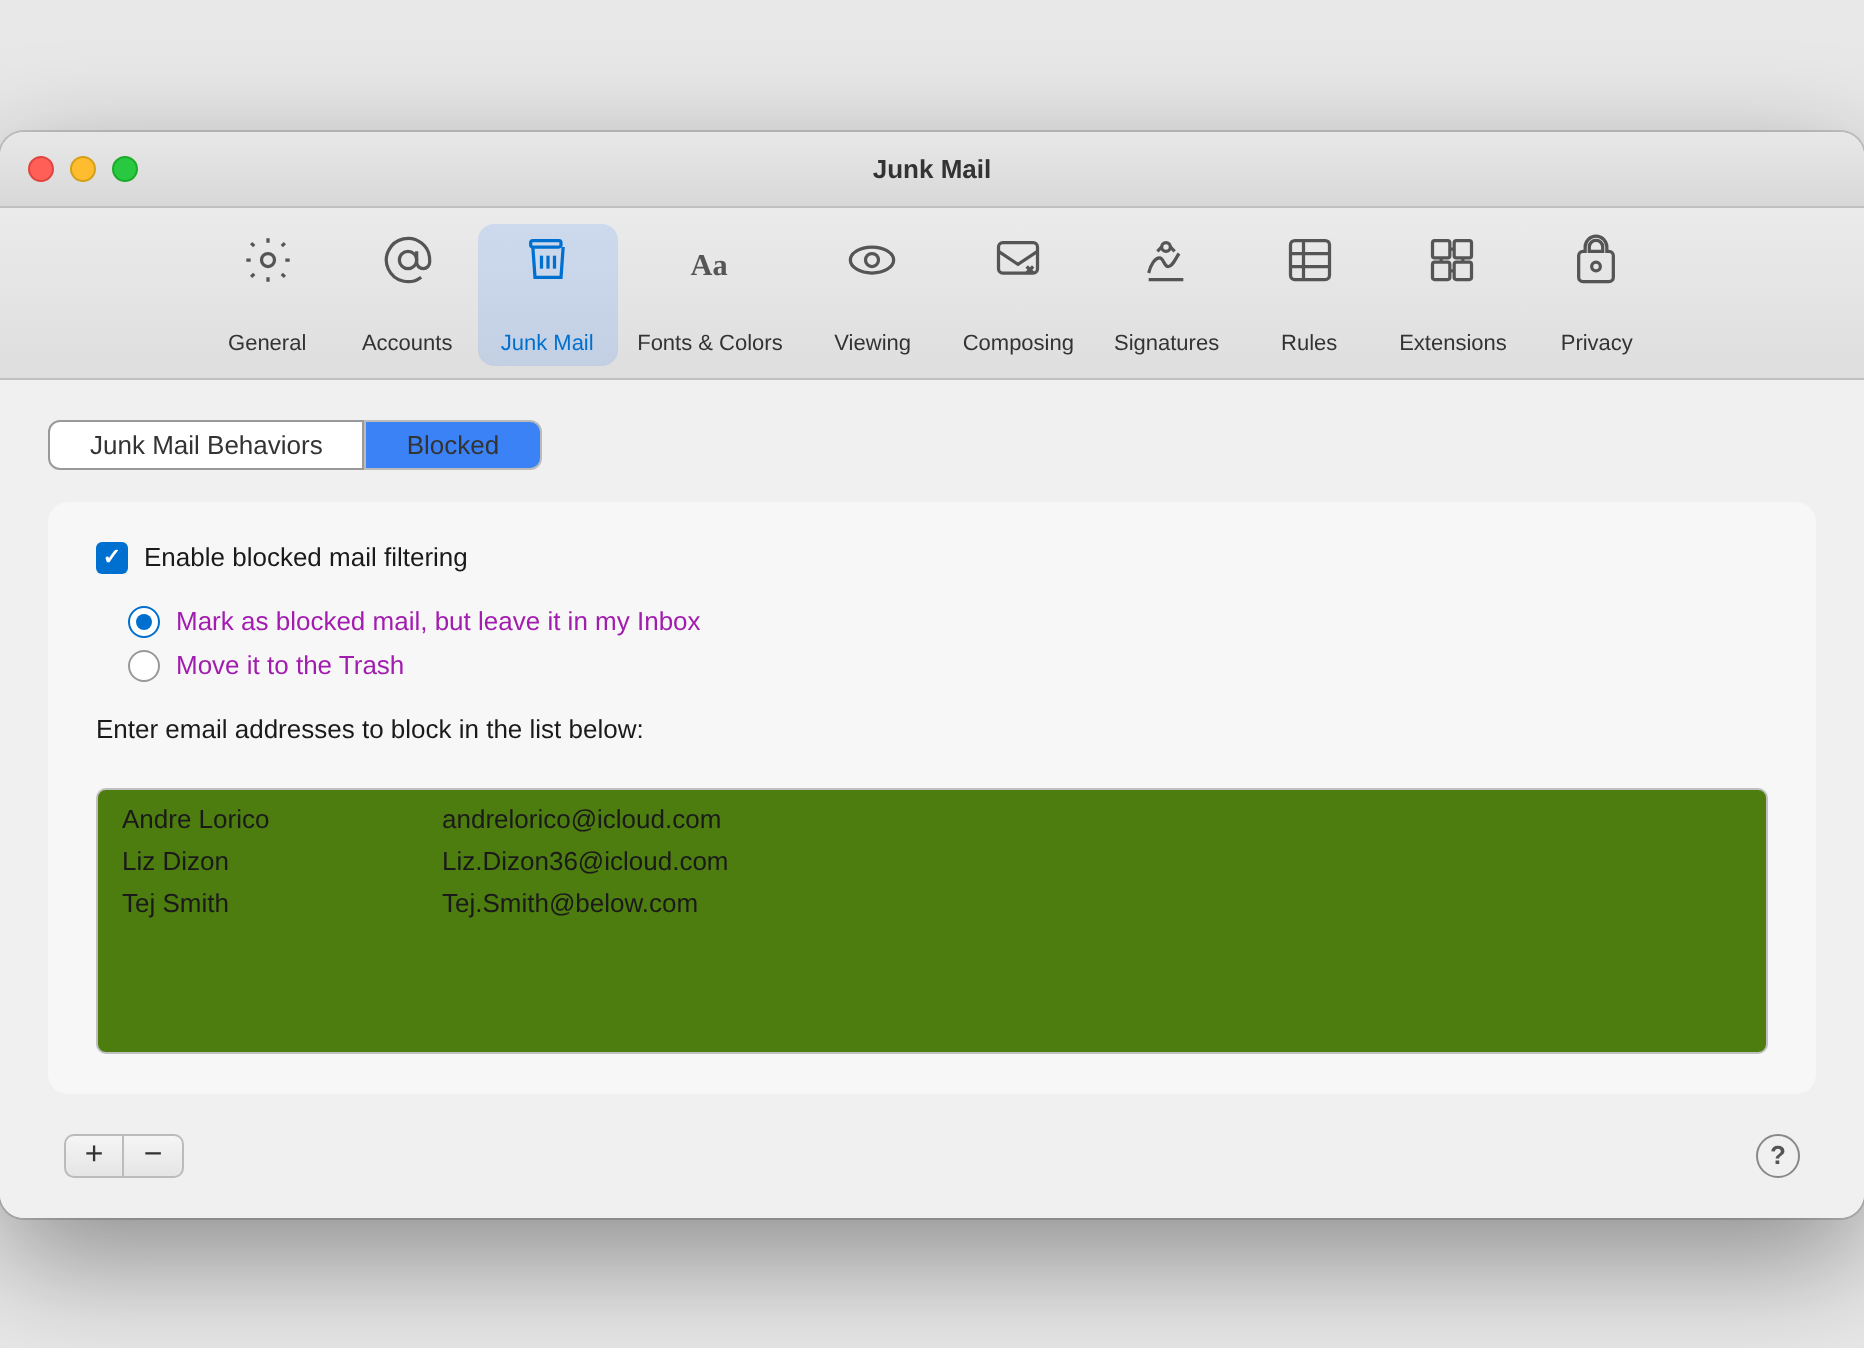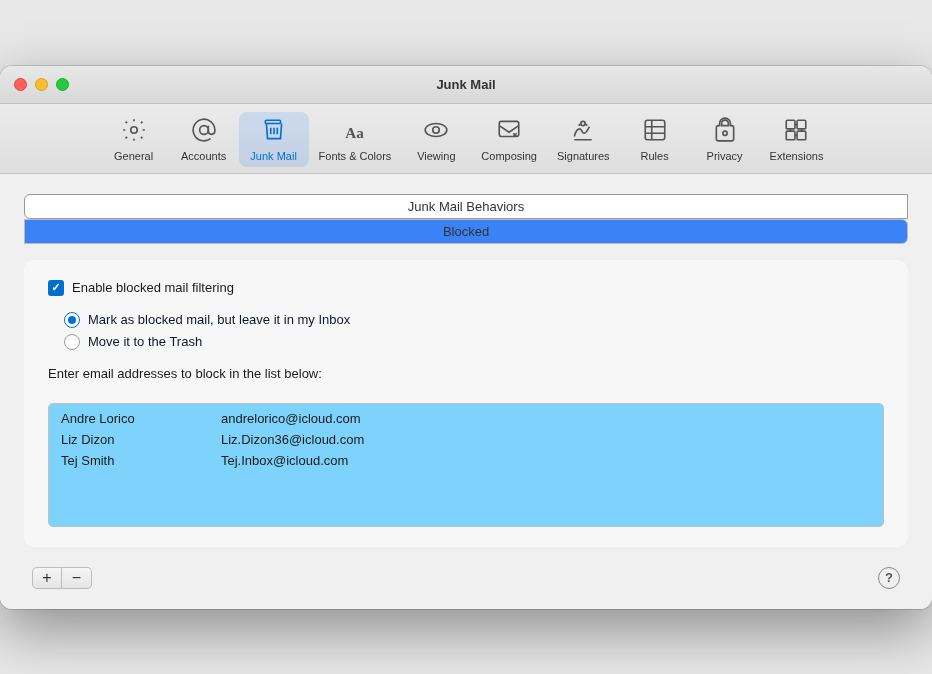--- a/index.html
+++ b/index.html
@@ -97,43 +97,43 @@
     }
 
     .toolbar-item.active .icon {
       color: #0070d0;
     }
 
     .toolbar-item .label {
       font-size: 11px;
       color: #333;
       white-space: nowrap;
+      margin-top: 16px;
     }
 
     .toolbar-item.active .label {
       color: #0070d0;
     }
 
     
     .content {
       flex: 1;
       background: #f0f0f0;
       padding: 20px 24px 16px;
       display: flex;
       flex-direction: column;
       gap: 16px;
       overflow: hidden;
     }
 
     
     .segmented-control {
       display: flex;
-      justify-content: center;
+      justify-content: flex-start;
       gap: 0;
-      flex-direction: column;
     }
 
     .seg-btn {
       padding: 4px 20px;
       border: 1px solid #bbb;
       background: #3b82f6;
       font-size: 13px;
       cursor: pointer;
       color: #333;
     }
@@ -234,21 +234,21 @@
     .radio-circle.selected::after {
       content: '';
       width: 8px;
       height: 8px;
       border-radius: 50%;
       background: #0070d0;
     }
 
     .radio-label {
       font-size: 13px;
-      color: #0f172a;
+      color: #a21caf;
       text-align: center;
     }
 
     
     .list-section {
       display: flex;
       flex-direction: column;
       gap: 22px;
       flex: 1;
       overflow: hidden;
@@ -256,21 +256,21 @@
 
     .list-section-label {
       font-size: 13px;
       color: #1a1a1a;
     }
 
     .email-list {
       flex: 1;
       border: 1px solid #c0c0c0;
       border-radius: 5px;
-      background: #7dd3fc;
+      background: #4d7c0f;
       overflow-y: auto;
       padding: 4px 0;
     }
 
     .email-row {
       display: grid;
       grid-template-columns: 160px 1fr;
       padding: 3px 12px;
       font-size: 13px;
       color: #1a1a1a;
@@ -441,45 +441,45 @@
     </div>
 
     <div class="toolbar-item">
       <span class="icon">
         <svg class="toolbar-svg" viewBox="0 0 24 24" fill="none" stroke="currentColor" stroke-width="1.5">
           <rect x="3" y="3" width="18" height="18" rx="2"></rect>
           <path d="M3 9h18M3 15h18M9 3v18"></path>
         </svg>
       </span>
       <span class="label">Rules</span>
-    </div>
-
-    <div class="toolbar-item">
-      <span class="icon">
-        <svg class="toolbar-svg" viewBox="0 0 24 24" fill="none" stroke="currentColor" stroke-width="1.5">
-          <path d="M18 8h-1V6A5 5 0 1 0 7 6v2H6a2 2 0 0 0-2 2v10a2 2 0 0 0 2 2h12a2 2 0 0 0 2-2V10a2 2 0 0 0-2-2zM12 17a2 2 0 1 1 0-4 2 2 0 0 1 0 4zm3.1-9H8.9V6a3.1 3.1 0 0 1 6.2 0v2z"></path>
-        </svg>
-      </span>
-      <span class="label">Privacy</span>
     </div>
 
     <div class="toolbar-item">
       <span class="icon">
         <svg class="toolbar-svg" viewBox="0 0 24 24" fill="none" stroke="currentColor" stroke-width="1.5">
           <rect x="3" y="3" width="8" height="8" rx="1"></rect>
           <rect x="13" y="3" width="8" height="8" rx="1"></rect>
           <rect x="3" y="13" width="8" height="8" rx="1"></rect>
           <rect x="13" y="13" width="8" height="8" rx="1"></rect>
           <line x1="11" y1="7" x2="13" y2="7"></line>
           <line x1="11" y1="17" x2="13" y2="17"></line>
           <line x1="7" y1="11" x2="7" y2="13"></line>
           <line x1="17" y1="11" x2="17" y2="13"></line>
         </svg>
       </span>
       <span class="label">Extensions</span>
+    </div>
+
+    <div class="toolbar-item">
+      <span class="icon">
+        <svg class="toolbar-svg" viewBox="0 0 24 24" fill="none" stroke="currentColor" stroke-width="1.5">
+          <path d="M18 8h-1V6A5 5 0 1 0 7 6v2H6a2 2 0 0 0-2 2v10a2 2 0 0 0 2 2h12a2 2 0 0 0 2-2V10a2 2 0 0 0-2-2zM12 17a2 2 0 1 1 0-4 2 2 0 0 1 0 4zm3.1-9H8.9V6a3.1 3.1 0 0 1 6.2 0v2z"></path>
+        </svg>
+      </span>
+      <span class="label">Privacy</span>
     </div>
 
   </div>
 
   <div class="content">
 
     <div class="segmented-control">
       <button class="seg-btn active">Junk Mail Behaviors</button>
       <button class="seg-btn">Blocked</button>
     </div>
@@ -511,21 +511,21 @@
         <div class="email-row">
               <span class="email-name">Andre Lorico</span>
               <span class="email-address">andrelorico@icloud.com</span>
             </div>
             <div class="email-row">
               <span class="email-name">Liz Dizon</span>
               <span class="email-address">Liz.Dizon36@icloud.com</span>
             </div>
             <div class="email-row">
               <span class="email-name">Tej Smith</span>
-              <span class="email-address">Tej.Inbox@icloud.com</span>
+              <span class="email-address">Tej.Smith@below.com</span>
             </div>
           </div>
       </div>
 
     </div>
 
     <div class="bottom-bar">
       <div class="btn-group">
         <button class="btn-icon">+</button>
         <button class="btn-icon">−</button>

